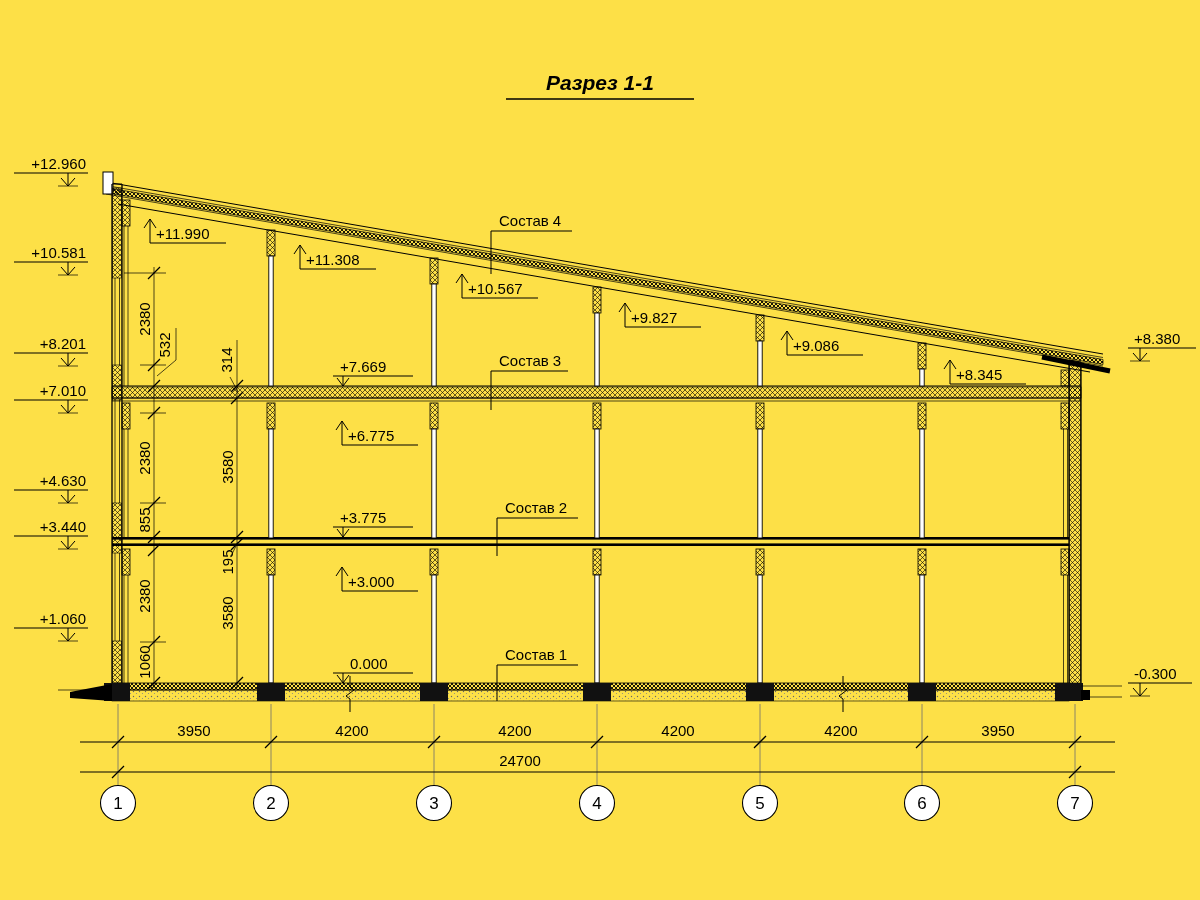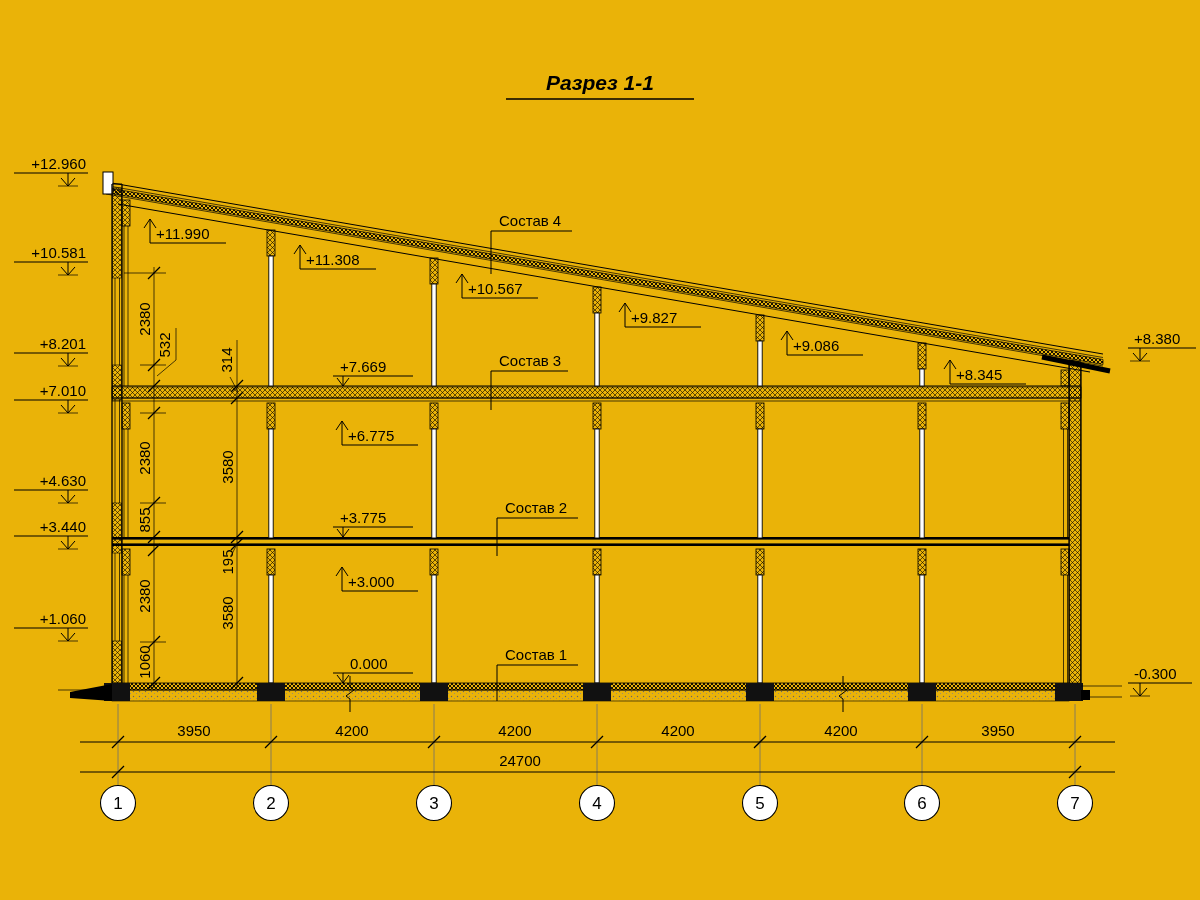--- a/index.html
+++ b/index.html
@@ -1,16 +1,16 @@
 <!DOCTYPE html>
 <html><head>
 <meta charset="utf-8">
 <style>
   html,body{margin:0;padding:0;background:#fff;}
-  .stage{width:1200px;height:900px;position:relative;background:#eab308;}
+  .stage{width:1200px;height:900px;position:relative;background:#fde047;}
   svg{display:block;}
   .s  {stroke:#000;fill:none;stroke-width:1;}
   .s7 {stroke:#000;fill:none;stroke-width:.7;}
   .s12{stroke:#000;fill:none;stroke-width:1.3;}
   .thk{stroke:#000;fill:none;stroke-width:5;}
   .ext{stroke:#6e6e6e;fill:none;stroke-width:.8;}
   .t  {font:15px "Liberation Sans",sans-serif;fill:#000;}
   .tg {font:17px "Liberation Sans",sans-serif;fill:#000;}
   .tt {font:italic 600 21px "Liberation Sans",sans-serif;fill:#000;}
 </style>

